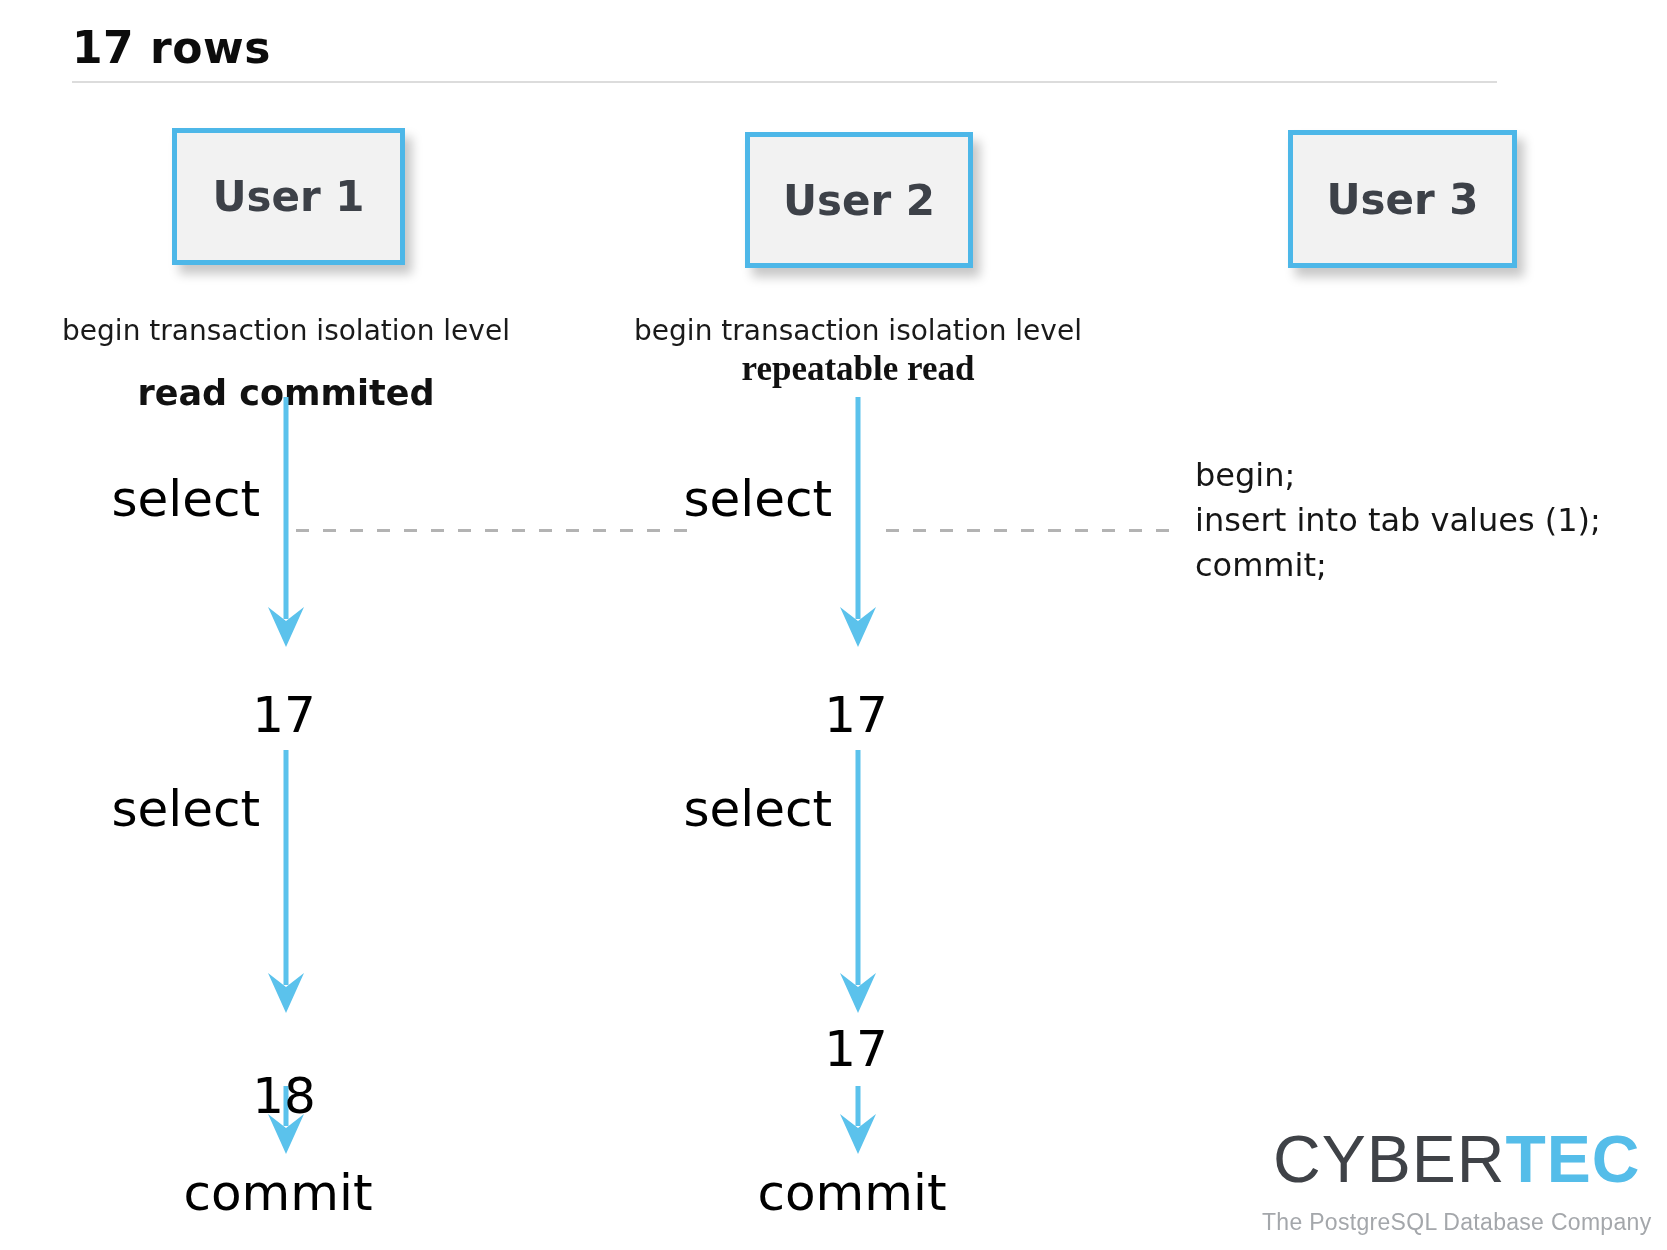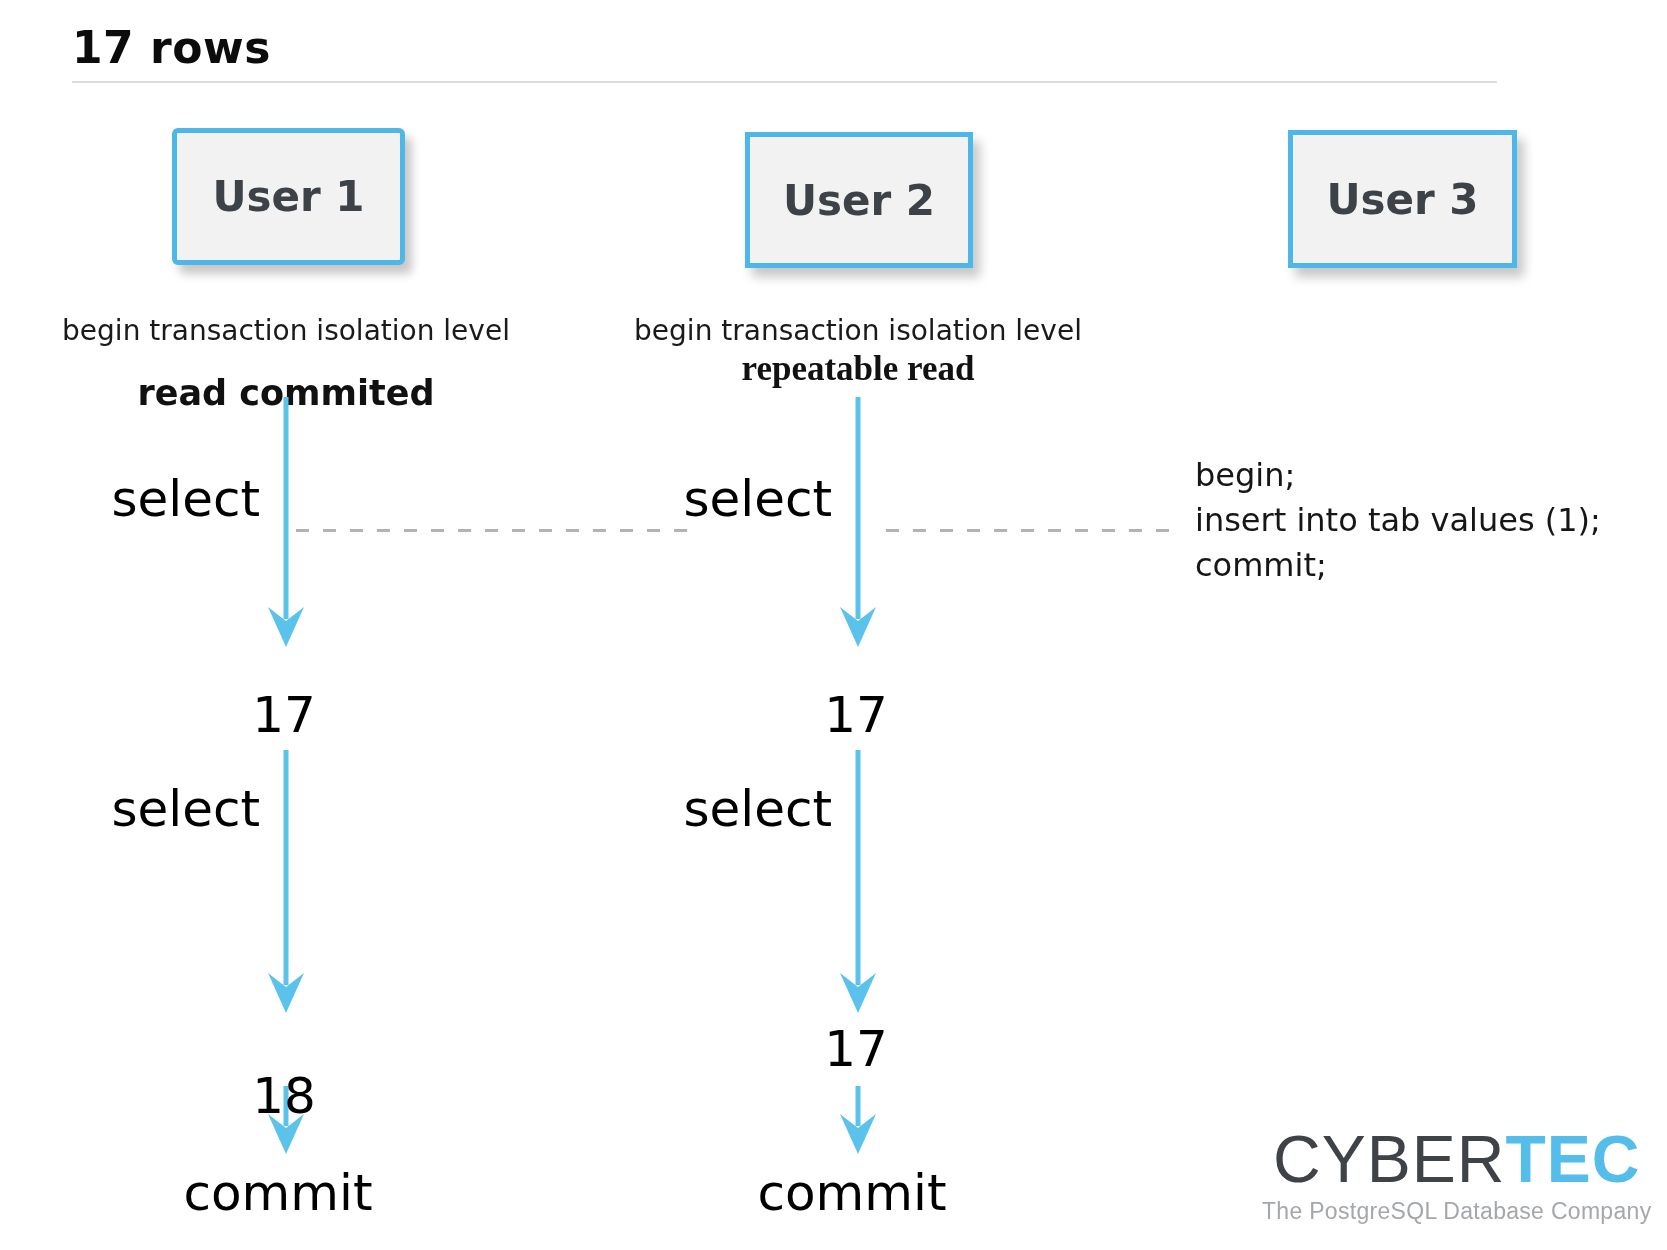--- a/index.html
+++ b/index.html
@@ -46,32 +46,32 @@
   }
   .sql-block{left:1195px;top:453px;font-size:32px;line-height:45px;color:#161616;white-space:nowrap;}
   .logo{left:1262px;top:1120px;text-align:center;}
   .logo-main{
     font-family:"Liberation Sans",sans-serif;font-size:66px;line-height:1.02;
     color:var(--logo-gray);letter-spacing:1px;white-space:nowrap;margin-top:6px;
   }
   .logo-main .tec{color:var(--logo-blue);font-weight:bold;}
   .logo-tagline{
     font-family:"Liberation Sans",sans-serif;font-size:23px;color:var(--tagline-gray);
-    margin-top:5px;letter-spacing:0.3px;white-space:nowrap;
+    margin-top:16px;letter-spacing:0.3px;white-space:nowrap;
   }
 </style>
 </head>
 <body>
 
 <div id="canvas">
 
   <div class="abs page-title">17 rows</div>
   <div class="abs title-rule"></div>
 
-  <div class="abs user-box" style="left:172px;top:128px;border-radius:6px;">
+  <div class="abs user-box" style="left:172px;top:128px;">
     <span>User 1</span>
   </div>
   <div class="abs user-box" style="left:745px;top:132px;width:228px;height:136px;">
     <span>User 2</span>
   </div>
   <div class="abs user-box" style="left:1288px;top:130px;width:229px;height:138px;">
     <span>User 3</span>
   </div>
 
   <div class="abs iso-line1" style="left:286px;top:314px;">begin transaction isolation level</div>

